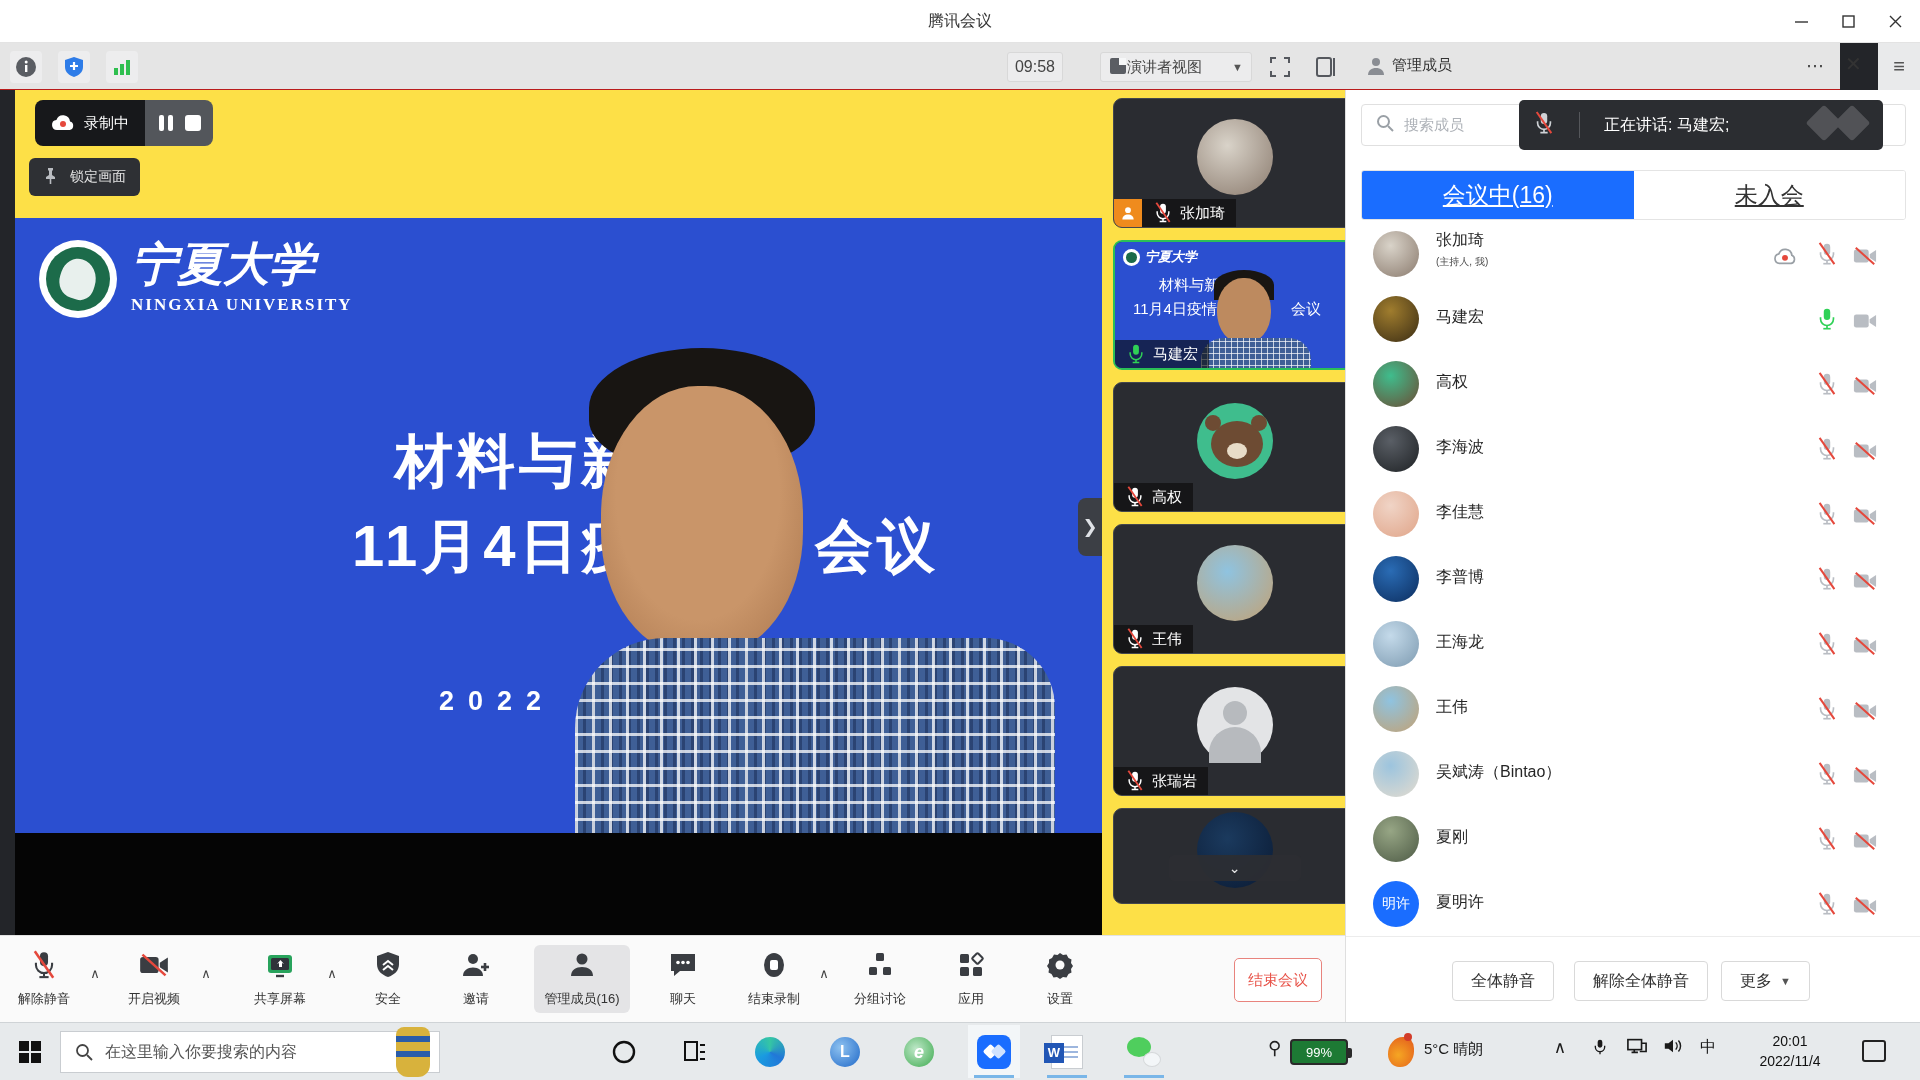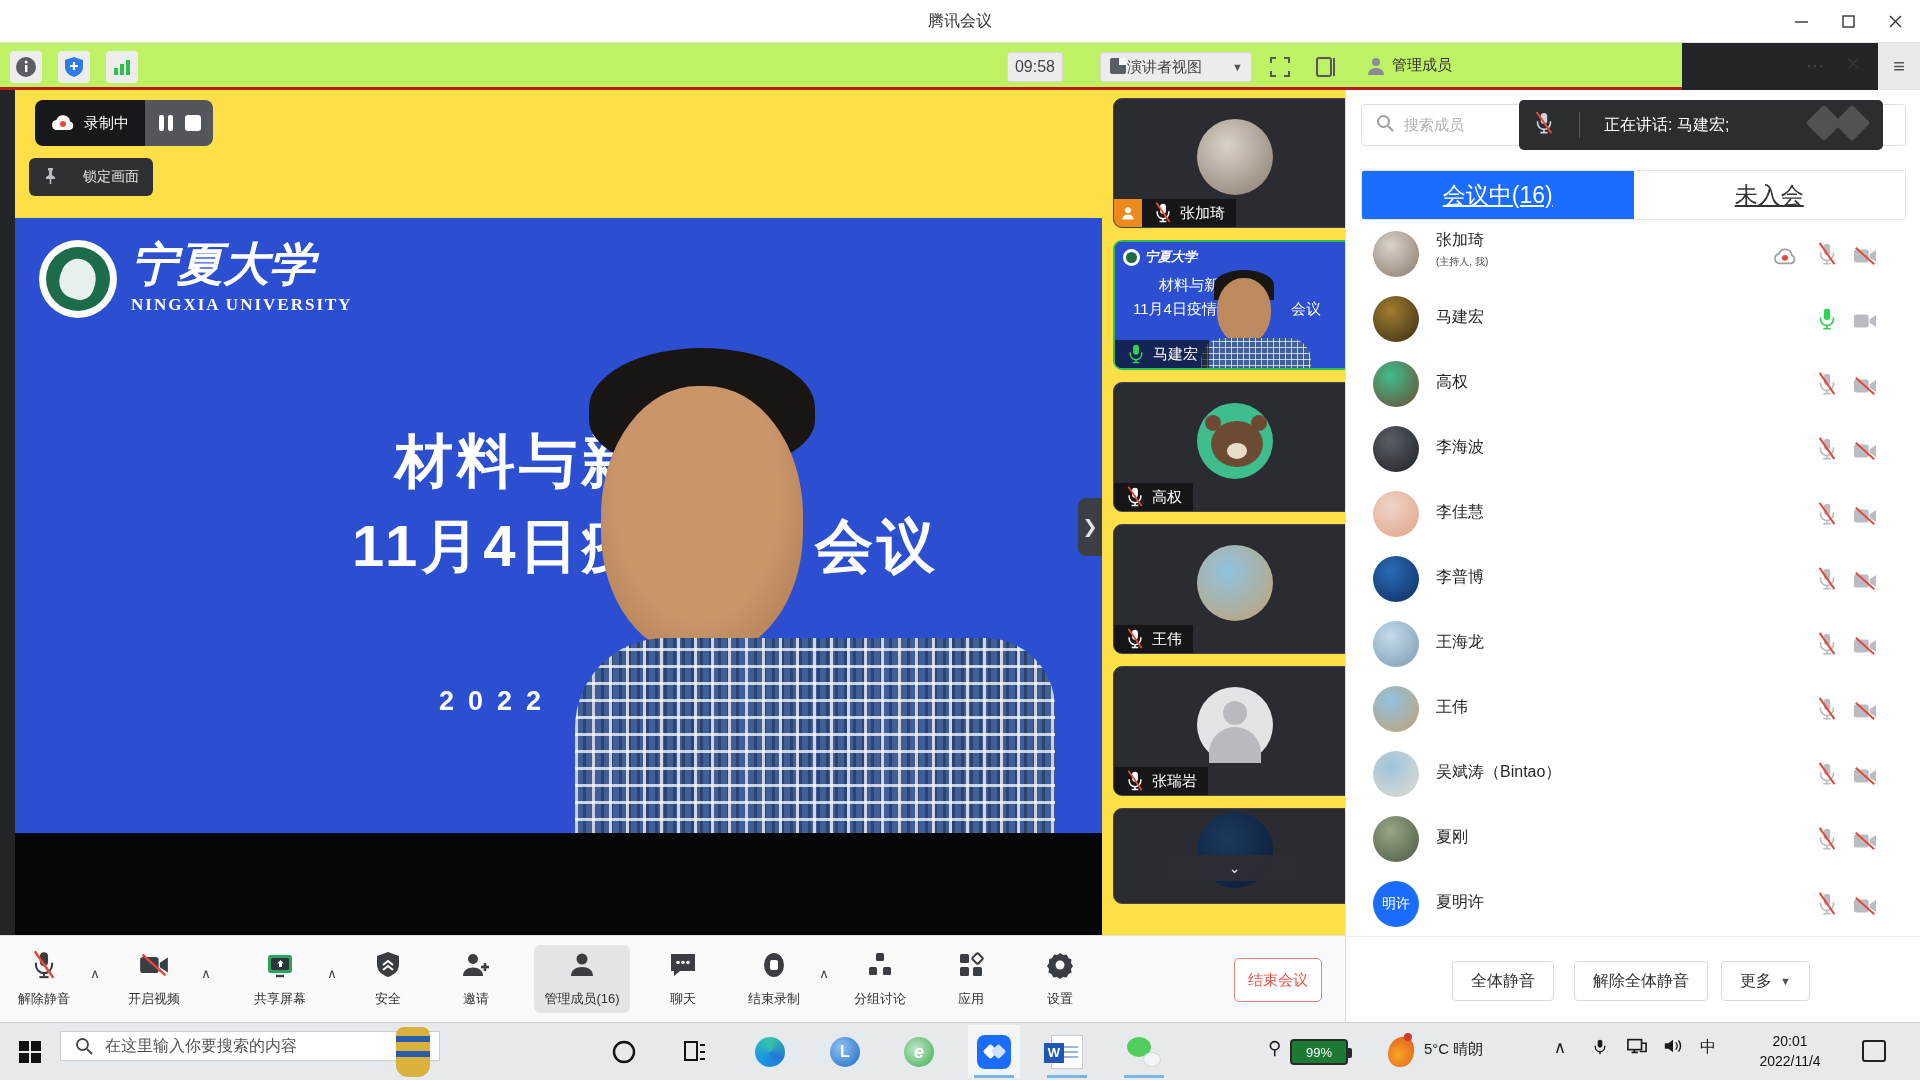--- a/index.html
+++ b/index.html
@@ -7,21 +7,21 @@
   body { font-family:"Liberation Sans","DejaVu Sans",sans-serif; }
   #root { position:relative; width:1920px; height:1080px; background:#232529; }
 
   
   .titlebar { position:absolute; left:0; top:0; width:1920px; height:43px; background:#ffffff; border-bottom:1px solid #e3e3e3; }
   .titlebar .title { position:absolute; left:0; right:0; top:11px; text-align:center; font-size:16px; color:#333; }
   .wbtn { position:absolute; top:0; width:47px; height:42px; display:flex; align-items:center; justify-content:center; color:#333; }
   .wbtn svg { width:15px; height:15px; }
 
   
-  .topbar { position:absolute; left:0; top:43px; width:1682px; height:47px; background:#bef264; border-bottom:3px solid #b91c1c; }
+  .topbar { position:absolute; left:0; top:43px; width:1840px; height:47px; background:#e5e5e5; border-bottom:1px solid #b91c1c; }
   .tb-ico { position:absolute; top:8px; width:32px; height:32px; border-radius:4px; display:flex; align-items:center; justify-content:center; background:#ededee; }
   .timebox { position:absolute; left:1007px; top:9px; width:56px; height:30px; background:#ececed; border:1px solid #d8d8d8; border-radius:3px; text-align:center; line-height:28px; font-size:16px; color:#444; }
   .viewsel { position:absolute; left:1100px; top:9px; width:152px; height:30px; background:#ececed; border:1px solid #d8d8d8; border-radius:3px; display:flex; align-items:center; padding:0 8px; font-size:15px; color:#444; }
   .sq-ico { position:absolute; top:10px; width:28px; height:28px; display:flex; align-items:center; justify-content:center; }
   .panel-head-title { position:absolute; left:1392px; top:13px; font-size:15px; color:#333; }
   .person-ico { position:absolute; left:1366px; top:13px; }
   .dots { position:absolute; left:1806px; top:12px; font-size:18px; color:#444; letter-spacing:1px; }
   .closex { position:absolute; left:1845px; top:9px; font-size:20px; color:#333; }
   .hamb { position:absolute; left:1878px; top:0px; width:42px; height:47px; background:#e9eaeb; display:flex; align-items:center; justify-content:center; color:#555; font-size:20px; }
 
@@ -29,21 +29,21 @@
   .stage { position:absolute; left:15px; top:90px; width:1345px; height:1066px; background:#fde047; overflow:hidden; }
   .black-band { position:absolute; left:0; top:743px; width:1087px; height:102px; background:#050505; }
 
   .rec-pill { position:absolute; left:20px; top:10px; height:46px; display:flex; border-radius:8px; overflow:hidden; }
   .rec-left { background:#17181b; display:flex; align-items:center; gap:9px; padding:0 16px; color:#fff; font-size:15px; }
   .rec-right { background:#53565b; display:flex; align-items:center; gap:10px; padding:0 12px; }
   .pause-ico { width:18px; height:18px; display:flex; gap:4px; align-items:center; justify-content:center; }
   .pause-ico i { display:block; width:5px; height:16px; background:#fff; border-radius:2px; }
   .stop-ico { width:16px; height:16px; background:#fff; border-radius:3px; }
 
-  .lock-pill { position:absolute; left:14px; top:68px; height:38px; background:#2e3034; border-radius:6px; display:flex; align-items:center; gap:25px; padding:0 14px; color:#e2e2e2; font-size:14px; }
+  .lock-pill { position:absolute; left:14px; top:68px; height:38px; background:#2e3034; border-radius:6px; display:flex; align-items:center; gap:12px; padding:0 14px; color:#e2e2e2; font-size:14px; }
 
   
   .video { position:absolute; left:0; top:128px; width:1087px; height:615px; background:#2b4fd0; overflow:hidden; }
   .nxu { position:absolute; left:24px; top:22px; display:flex; gap:14px; }
   .emblem { width:78px; height:78px; border-radius:50%; background:#ffffff; display:flex; align-items:center; justify-content:center; }
   .emblem-inner { width:64px; height:64px; border-radius:50%; background:#1c6b4a; position:relative; overflow:hidden; }
   .emblem-inner::after { content:""; position:absolute; left:14px; top:12px; width:36px; height:40px; background:#fff; border-radius:50% 60% 40% 50%; transform:rotate(18deg); opacity:.9; }
   .nxu-txt .cn { font-size:46px; color:#fff; font-style:italic; font-weight:bold; font-family:"Liberation Serif","DejaVu Serif",serif; line-height:1.1; }
   .nxu-txt .en { margin-top:4px; font-size:17px; color:#fff; font-weight:bold; letter-spacing:2px; font-family:"Liberation Serif","DejaVu Serif",serif; }
   .slide-l1 { position:absolute; left:380px; top:205px; font-size:58px; color:#fff; font-weight:600; letter-spacing:4px; }
@@ -112,21 +112,21 @@
   .micons { position:absolute; right:28px; top:20px; display:flex; gap:16px; align-items:center; }
   .micons svg { width:24px; height:24px; }
   .pfoot { position:absolute; left:0; bottom:0; width:575px; height:86px; background:#fff; border-top:1px solid #ececec; }
   .pbtn { position:absolute; top:24px; height:40px; border:1px solid #d9d9d9; border-radius:4px; background:#fff; font-size:16px; color:#333; display:flex; align-items:center; justify-content:center; gap:8px; padding:0 18px; }
 
   
   .taskbar { position:absolute; left:0; top:1022px; width:1920px; height:58px; background:#e7eaec; border-top:1px solid #cfd3d6; }
   .startbtn { position:absolute; left:0; top:0; width:60px; height:58px; display:flex; align-items:center; justify-content:center; }
   .winlogo { width:22px; height:22px; display:grid; grid-template-columns:10px 10px; grid-template-rows:10px 10px; gap:2px; }
   .winlogo i { background:#111; display:block; }
-  .tsearch { position:absolute; left:60px; top:8px; width:380px; height:30px; background:#fff; border:1px solid #c9cdd1; display:flex; align-items:center; gap:12px; padding:0 14px; }
+  .tsearch { position:absolute; left:60px; top:8px; width:380px; height:42px; background:#fff; border:1px solid #c9cdd1; display:flex; align-items:center; gap:12px; padding:0 14px; }
   .tsearch .ph { color:#555; font-size:16px; white-space:nowrap; }
   .pharaoh { position:absolute; left:396px; top:4px; width:34px; height:50px; background:linear-gradient(180deg,#d8b23c 0 18%, #2a5ca8 18% 30%, #d8b23c 30% 48%, #2a5ca8 48% 60%, #d8b23c 60% 100%); border-radius:8px 8px 12px 12px; }
   .tkico { position:absolute; top:10px; width:38px; height:38px; display:flex; align-items:center; justify-content:center; transform:translateX(-50%); }
   .tkapp { position:absolute; top:2px; width:52px; height:53px; display:flex; align-items:center; justify-content:center; transform:translateX(-50%); }
   .tkapp.hl { background:#f3f6f8; }
   .tkapp::after { content:""; position:absolute; left:6px; right:6px; bottom:0; height:3px; background:#79b6e8; }
   .tray-txt { font-size:15px; color:#1a1a1a; }
   .batt { position:absolute; left:1290px; top:16px; width:58px; height:26px; border:2px solid #2a2a2a; border-radius:4px; background:#1d7a34; color:#fff; font-size:13px; display:flex; align-items:center; justify-content:center; }
   .batt::after { content:""; position:absolute; right:-6px; top:7px; width:4px; height:10px; background:#2a2a2a; border-radius:0 2px 2px 0; }
   .plug { position:absolute; left:1268px; top:14px; font-size:18px; color:#222; }

